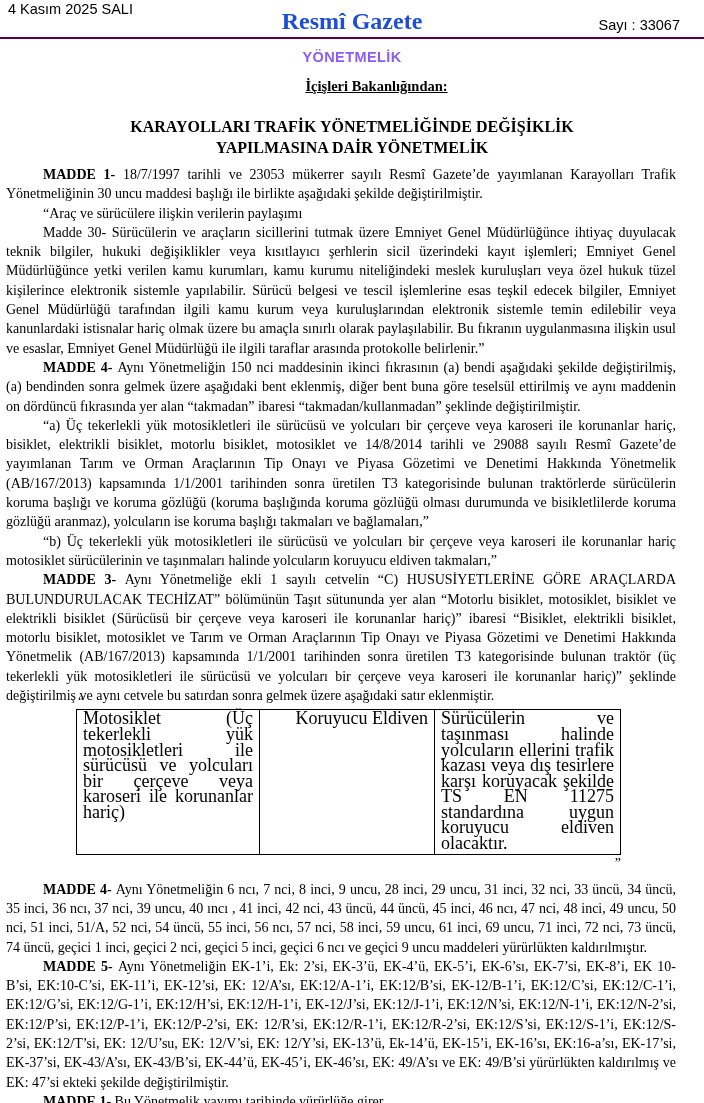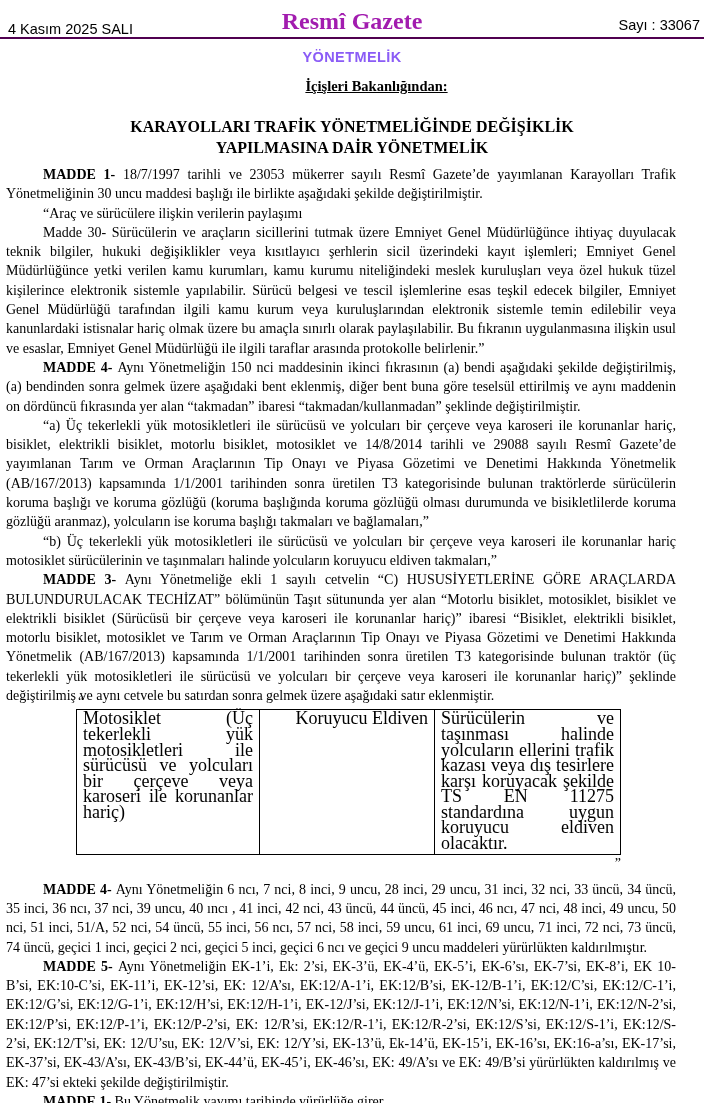--- a/index.html
+++ b/index.html
@@ -12,33 +12,33 @@
     font-family:"Liberation Serif", serif;
   }
   
   .masthead {
     position:relative;
     height:30px;
     padding-top:7px;
     border-bottom:2px solid #500050;
   }
   .masthead .date {
-    position:absolute; left:8px; bottom:0;
+    position:absolute; left:8px; bottom:20px;
     font-family:"Liberation Sans", sans-serif;
     font-size:14.5px;
     margin-top:24px;
   }
   .masthead .gazette-title {
     text-align:center;
     font-size:24px; font-weight:bold;
     color:#8b0000;
     line-height:28px;
   }
   .masthead .issue {
-    position:absolute; right:4px; bottom:4px;
+    position:absolute; right:24px; bottom:4px;
     font-family:"Liberation Sans", sans-serif;
     font-size:14.5px;
   }
   
   .section-heading {
     margin-top:10px;
     text-align:center;
     font-family:"Liberation Sans", sans-serif;
     font-weight:bold;
     font-size:14.5px;
@@ -88,21 +88,21 @@
   td.col-equipment   { width:162px; text-align:right; }
   td.col-requirement { text-align:justify; }
 </style>
 </head>
 <body>
 
 <div class="page">
 
   <div class="masthead" style="border-bottom-color: rgb(80, 0, 80);">
     <span class="date">4 Kasım 2025 SALI</span>
-    <div class="gazette-title" style="color: #a21caf;">Resmî Gazete</div>
+    <div class="gazette-title" style="color: #1d4ed8;">Resmî Gazete</div>
     <span class="issue">Sayı : 33067</span>
   </div>
 
   <div class="section-heading" style="color: #8b5cf6;">YÖNETMELİK</div>
 
   <div class="ministry-line">İçişleri Bakanlığından:</div>
 
   <div class="doc-title">
     <div>KARAYOLLARI TRAFİK YÖNETMELİĞİNDE DEĞİŞİKLİK</div>
     <div>YAPILMASINA DAİR YÖNETMELİK</div>

